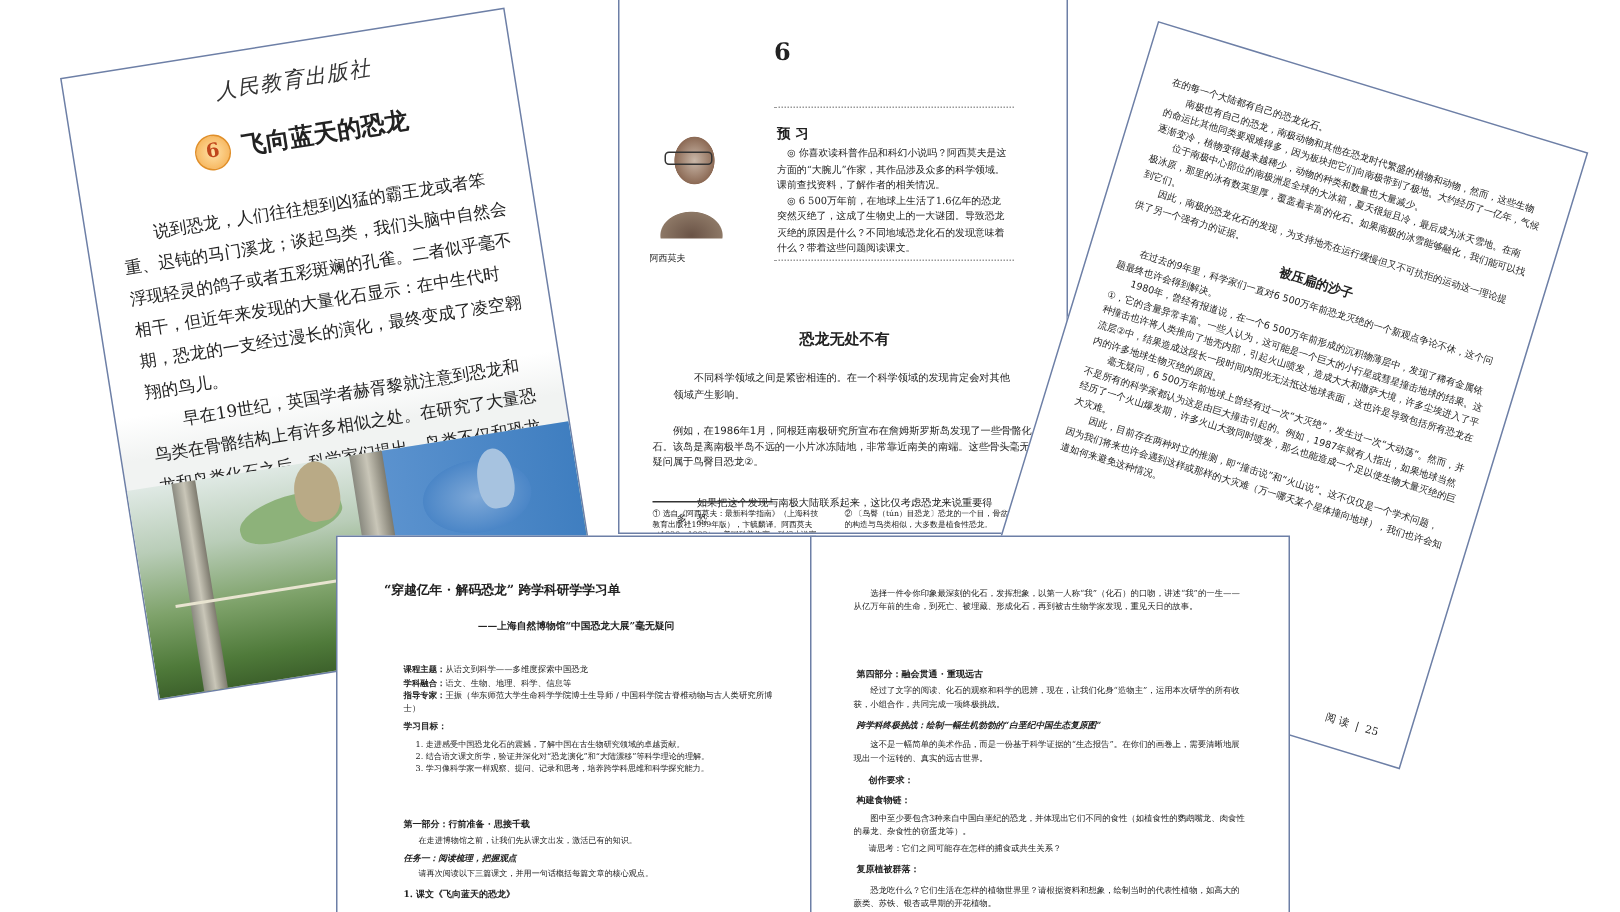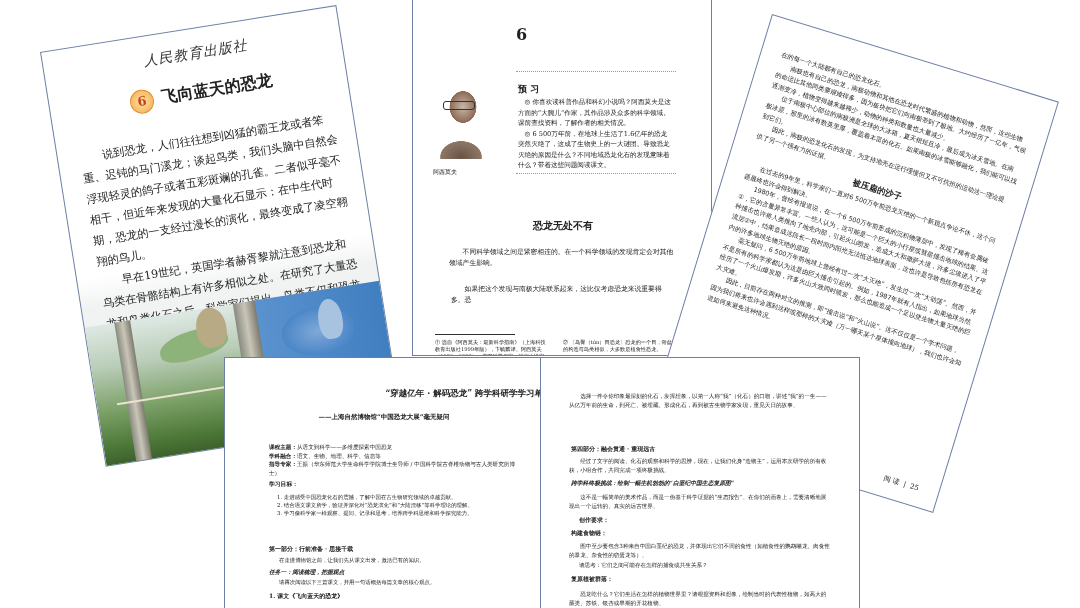--- a/index.html
+++ b/index.html
@@ -40,21 +40,21 @@
   #p2 .fn1{position:absolute;left:22px;top:342px;font-size:5.2px;width:115px;}
   #p2 .fn2{position:absolute;left:150px;top:342px;font-size:5.2px;width:110px;}
   
   #p3{left:770px;top:4px;width:300px;height:430px;transform:rotate(17deg);transform-origin:0 0;left:772px;top:14px;}
   #p3 .body{position:absolute;left:20px;top:30px;width:262px;font-size:6.4px;line-height:10.6px;font-family:"DejaVu Sans","Liberation Sans",sans-serif;}
   #p3 .sec-title{font-size:8.5px;font-weight:bold;text-align:center;margin:6px 0 4px;}
   #p3 .footnote{position:absolute;left:20px;top:380px;font-size:5px;width:150px;}
   #p3 .pagenum{position:absolute;right:20px;top:405px;font-size:7px;}
   
   #p4{left:224px;top:357px;width:320px;height:260px;border-color:#6d7fa6;}
-  #p4 .ttl{position:absolute;left:0;width:100%;text-align:right;top:30px;font-size:8.5px;font-weight:bold;}
+  #p4 .ttl{position:absolute;left:0;width:100%;text-align:left;top:30px;font-size:8.5px;font-weight:bold;padding-left:31px;}
   #p4 .sub{position:absolute;left:0;width:100%;text-align:center;top:55px;font-size:6.5px;font-weight:bold;}
   #p4 .meta{position:absolute;left:44px;top:85px;font-size:5.6px;line-height:8.6px;width:250px;}
   #p4 .meta b{font-weight:bold;}
   #p4 .goals-h{position:absolute;left:44px;top:122px;font-size:5.8px;font-weight:bold;}
   #p4 .goals{position:absolute;left:52px;top:135px;width:250px;font-size:5.4px;line-height:8.2px;}
   #p4 .part1{position:absolute;left:44px;top:187px;font-size:6px;font-weight:bold;}
   #p4 .part1-body{position:absolute;left:54px;top:199px;font-size:5.4px;}
   #p4 .task1{position:absolute;left:44px;top:210px;font-size:5.8px;font-weight:bold;font-style:italic;}
   #p4 .task1-body{position:absolute;left:54px;top:221px;font-size:5.4px;}
   #p4 .item1{position:absolute;left:44px;top:234px;font-size:6px;font-weight:bold;}
@@ -101,20 +101,21 @@
   <div class="portrait-cap">阿西莫夫</div>
   <div class="preview-label">预 习</div>
   <div class="preview">
     <p style="margin:0;text-indent:1em;">◎ 你喜欢读科普作品和科幻小说吗？阿西莫夫是这方面的“大腕儿”作家，其作品涉及众多的科学领域。课前查找资料，了解作者的相关情况。</p>
     <p style="margin:0;text-indent:1em;">◎ 6 500万年前，在地球上生活了1.6亿年的恐龙突然灭绝了，这成了生物史上的一大谜团。导致恐龙灭绝的原因是什么？不同地域恐龙化石的发现意味着什么？带着这些问题阅读课文。</p>
   </div>
   <div class="dotline" style="top:176px;"></div>
   <div class="sec-title">恐龙无处不有</div>
   <div class="body">
     <p style="margin:14px;text-indent:2em;">不同科学领域之间是紧密相连的。在一个科学领域的发现肯定会对其他领域产生影响。</p>
+    <p style="margin:0;text-indent:2em;">例如，在1986年1月，阿根廷南极研究所宣布在詹姆斯罗斯岛发现了一些骨骼化石。该岛是离南极半岛不远的一小片冰冻陆地，非常靠近南美的南端。这些骨头毫无疑问属于鸟臀目恐龙②。</p>
     <p style="margin:16px;text-indent:2em;">如果把这个发现与南极大陆联系起来，这比仅考虑恐龙来说重要得多。恐</p>
   </div>
   <div class="fnrule"></div>
   <div class="fn1">① 选自《阿西莫夫：最新科学指南》（上海科技教育出版社1999年版），卞毓麟译。阿西莫夫（1920—1992），美国科普作家、科幻小说家。</div>
   <div class="fn2">② 〔鸟臀（tún）目恐龙〕恐龙的一个目，骨盆的构造与鸟类相似，大多数是植食性恐龙。</div>
 </div>
 
 <div class="page" id="p3">
   <div class="body">
     <p style="margin:0;">在的每一个大陆都有自己的恐龙化石。</p>

